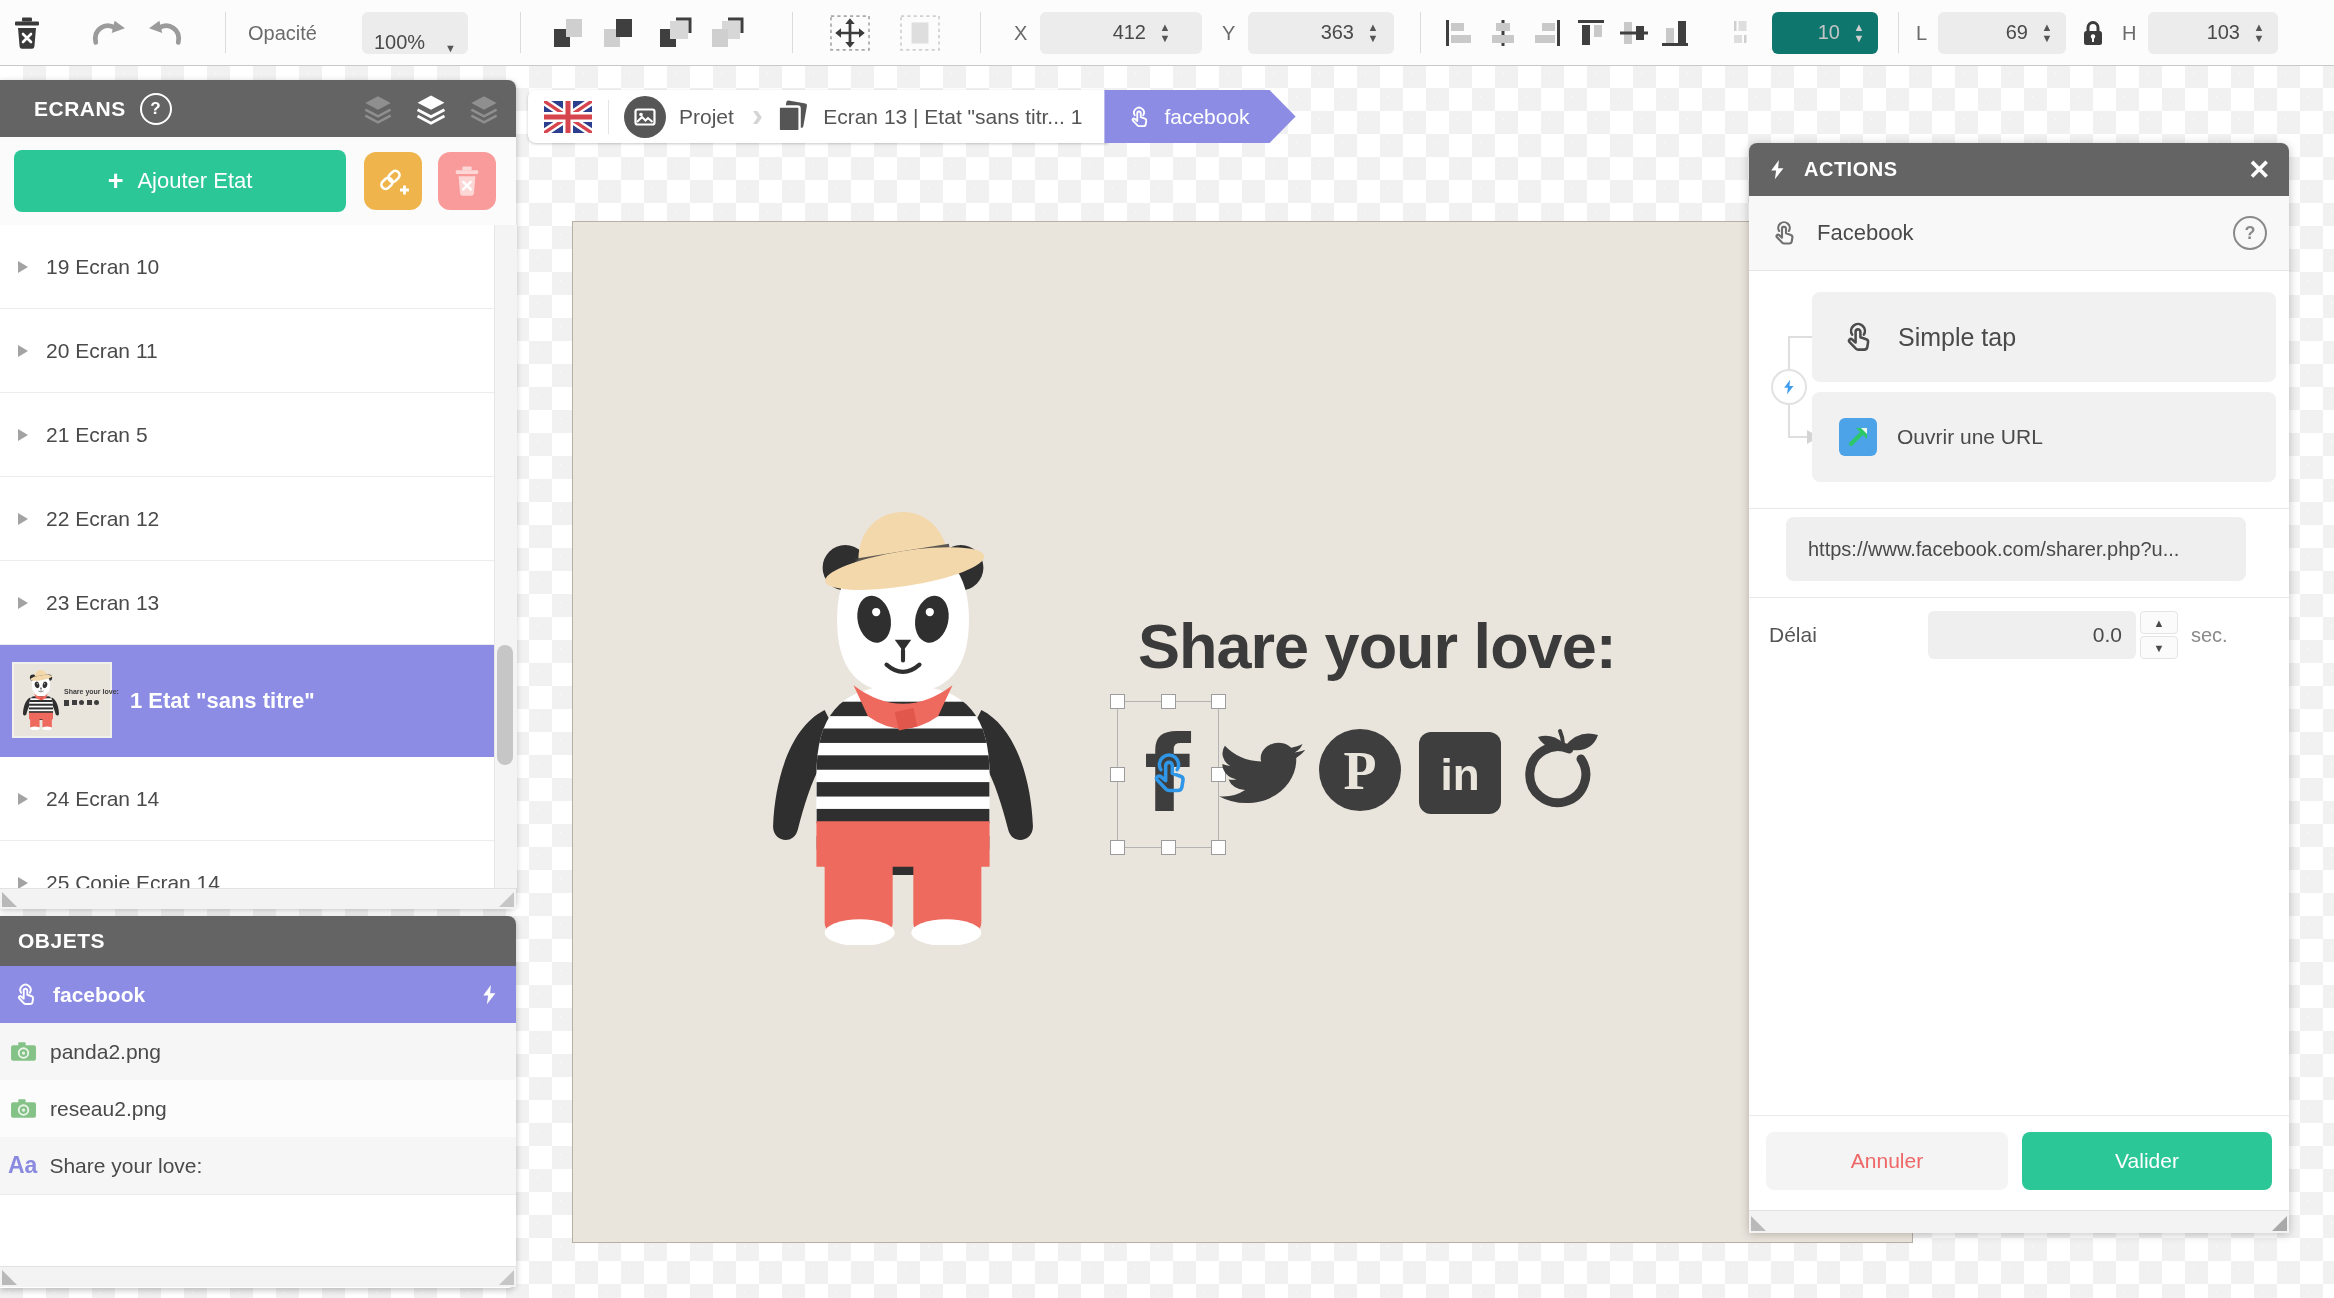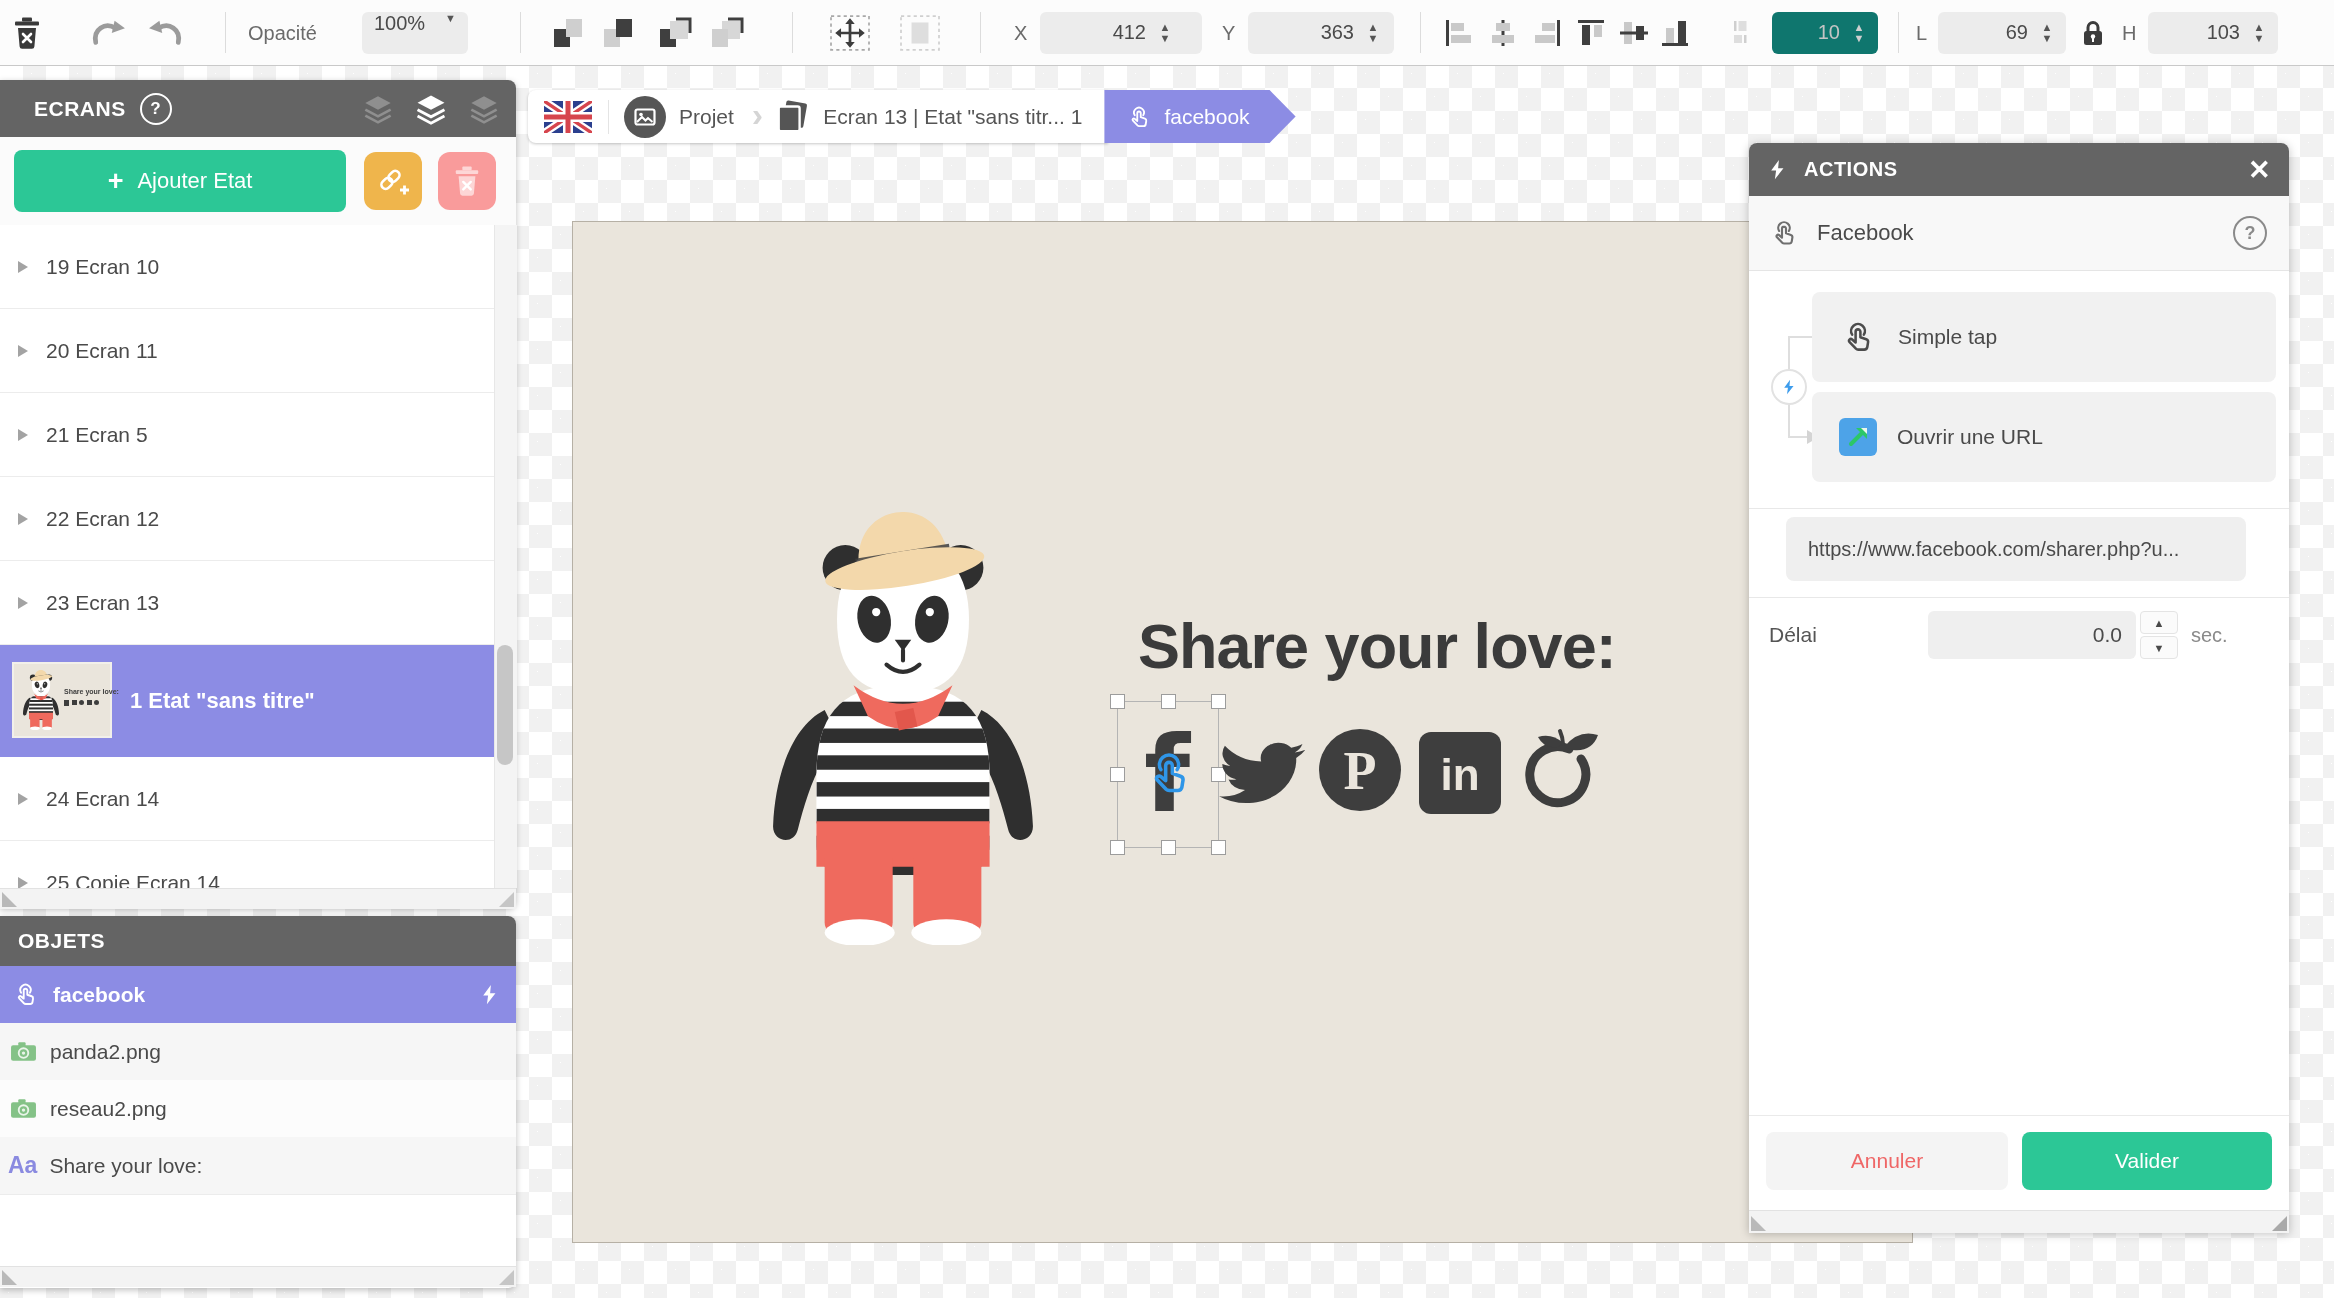--- a/index.html
+++ b/index.html
@@ -12,21 +12,21 @@
     background-size:46px 46px;background-position:0 0,23px 23px;}
   
   .toolbar{position:absolute;left:0;top:0;width:2334px;height:65px;background:#fcfcfc;border-bottom:1px solid #c9c9c9;z-index:40;}
   .tb{position:absolute;top:50%;transform:translateY(-50%);display:flex;align-items:center;}
   .tb-sep{position:absolute;top:12px;width:1px;height:41px;background:#dcdcdc;}
   .tb-label{font-size:20px;color:#6b6b6b;}
   .numin{display:flex;align-items:center;background:#ececec;border-radius:6px;height:42px;}
   .numin input{border:none;background:transparent;font-family:inherit;font-size:20px;color:#4a4a4a;text-align:right;outline:none;}
   .spin{display:flex;flex-direction:column;align-items:center;justify-content:center;width:26px;font-size:11px;color:#555;line-height:11px;cursor:pointer;}
   .spin.dis{color:#cfcfcf;}
-  .selectbox{display:flex;align-items:flex-start;justify-content:space-between;background:#ececec;border-radius:6px;height:42px;padding:0 12px;box-sizing:border-box;font-size:20px;color:#4a4a4a;}
+  .selectbox{display:flex;align-items:flex-end;justify-content:space-between;background:#ececec;border-radius:6px;height:42px;padding:0 12px;box-sizing:border-box;font-size:20px;color:#4a4a4a;}
   
   .crumbbar{position:absolute;left:528px;top:90px;height:53px;display:flex;align-items:stretch;z-index:30;}
   .crumb-white{display:flex;align-items:center;background:#fff;border-radius:8px 0 0 8px;box-shadow:0 1px 3px rgba(0,0,0,.22);padding:0 6px 0 12px;}
   .crumb-chev{font-size:34px;color:#d5d5d5;margin:0 10px 4px 10px;font-weight:bold;}
   .crumb-text{font-size:21px;color:#555;white-space:nowrap;text-align:right;}
   .crumb-purple{display:flex;align-items:center;background:#8c8ce4;color:#fff;padding:0 46px 0 22px;margin-left:-4px;
     clip-path:polygon(0 0,calc(100% - 26px) 0,100% 50%,calc(100% - 26px) 100%,0 100%);}
   
   .panelhead{background:#646464;color:#fff;display:flex;align-items:center;font-weight:bold;letter-spacing:.5px;}
   .leftpanel{position:absolute;left:0;width:516px;background:#fff;box-shadow:0 2px 6px rgba(0,0,0,.25);z-index:35;}
@@ -556,21 +556,21 @@
           <svg width="16" height="16" viewBox="0 0 24 24" style="color:#3d9cec">
             <use href="#i-bolt"></use>
           </svg>
         </g>
     </svg>
 
     <div class="card" style="top:149px">
       <svg width="36" height="36" viewBox="0 0 24 24" style="color:#4c4c4c;margin-left:28px">
           <use href="#i-tap"></use>
         </svg>
-      <span style="margin-left:22px;font-size:21px;color:#4a4a4a">Simple tap</span>
+      <span style="margin-left:22px;font-size:25px;color:#4a4a4a">Simple tap</span>
     </div>
     <div class="card" style="top:249px">
       <svg width="38" height="38" style="margin-left:27px">
         <rect width="38" height="38" rx="6" fill="#4da3e8"></rect>
         <path d="M12 26 L23 15" stroke="#2cc768" stroke-width="4" stroke-linecap="round"></path>
         <path d="M17 10 h11 v11 z" fill="#2cc768"></path>
         <path d="M28 10 l-6 0 6 6 z" fill="#eaf7ee"></path>
       </svg>
       <span style="margin-left:20px;font-size:21px;color:#4a4a4a">Ouvrir une URL</span>
     </div>

